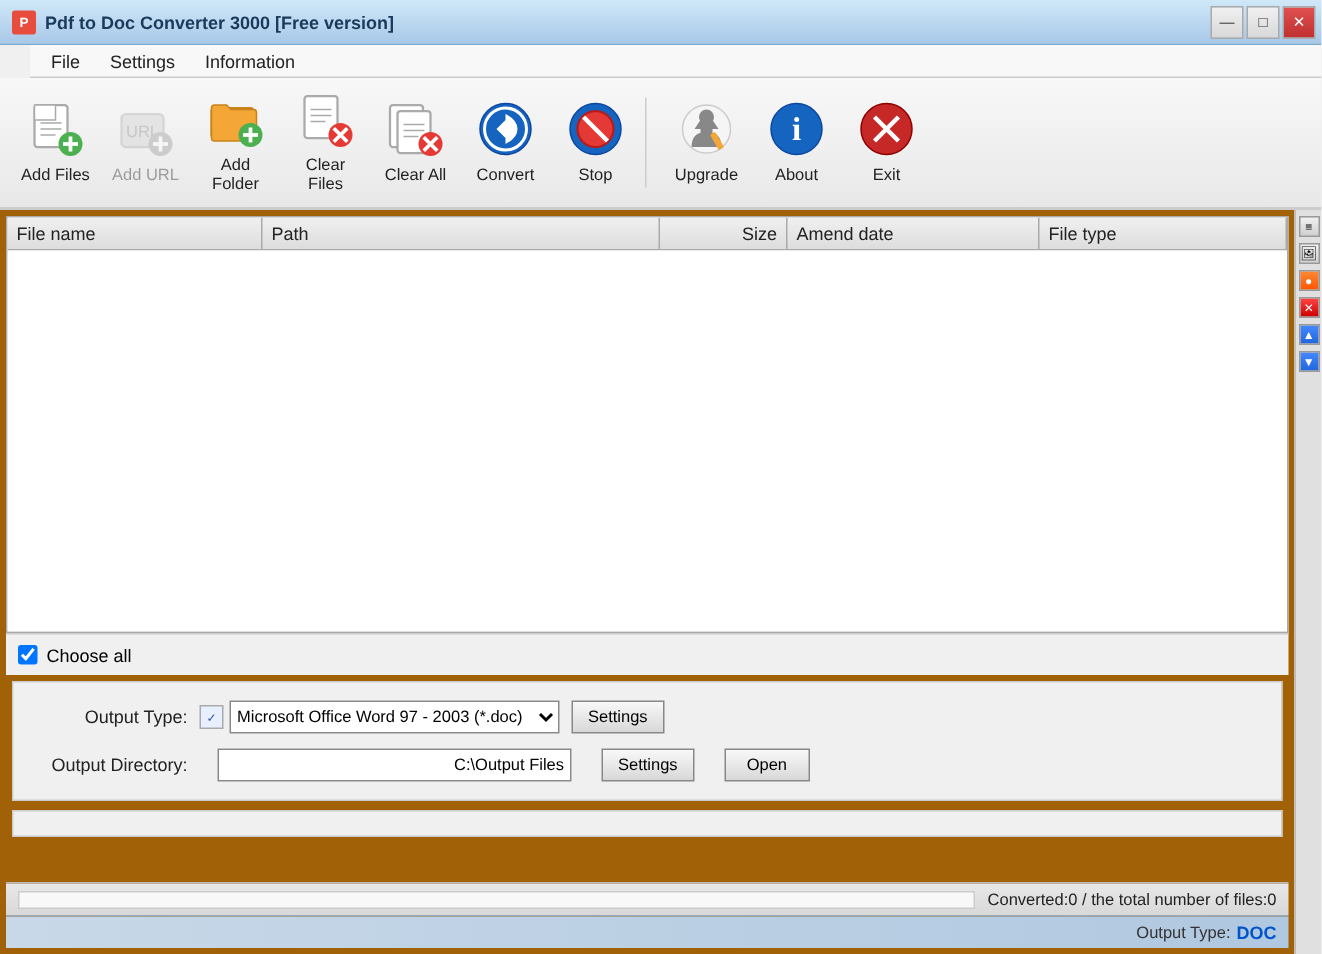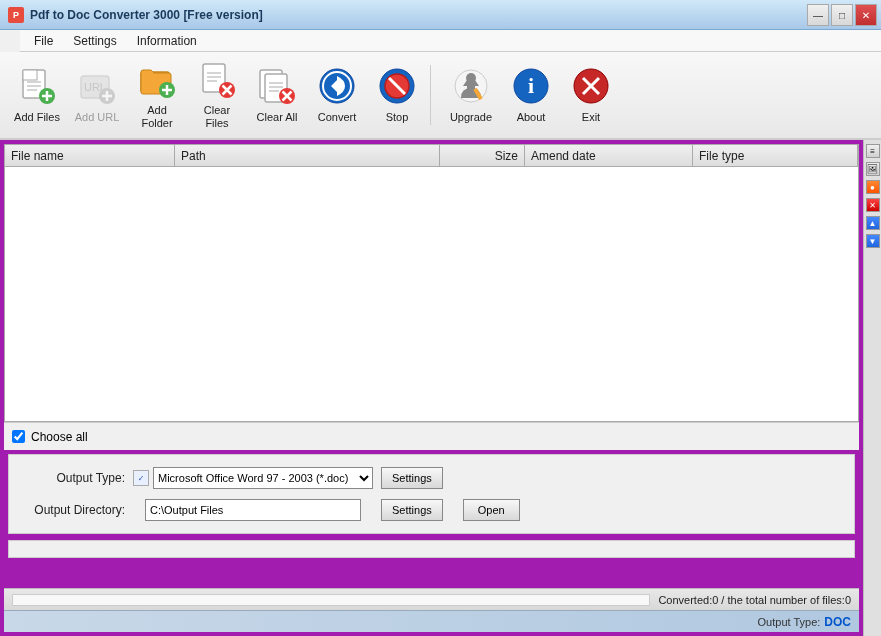--- a/index.html
+++ b/index.html
@@ -130,21 +130,21 @@
     .main-area {
       display: flex;
       height: calc(636px - 30px - 22px - 88px);
       position: relative;
     }
 
     .content-panel {
       flex: 1;
       display: flex;
       flex-direction: column;
-      background: #a21caf;
+      background: #a16207;
       padding: 4px;
     }
 
     
     .file-table-container {
       flex: 1;
       background: white;
       border: 1px solid #aaa;
       overflow: hidden;
       display: flex;
@@ -237,26 +237,27 @@
     }
     .btn-settings {
       padding: 2px 10px;
       height: 22px;
       border: 1px solid #888;
       background: linear-gradient(to bottom, #f8f8f8, #d8d8d8);
       cursor: pointer;
       font-size: 11px;
     }
     .output-dir-input {
-      width: 216px;
+      width: 236px;
       height: 22px;
       border: 1px solid #888;
       background: white;
       padding: 0 4px;
       font-size: 11px;
+      text-align: right;
     }
     .btn-open {
       padding: 2px 14px;
       height: 22px;
       border: 1px solid #888;
       background: linear-gradient(to bottom, #f8f8f8, #d8d8d8);
       cursor: pointer;
       font-size: 11px;
     }
 

